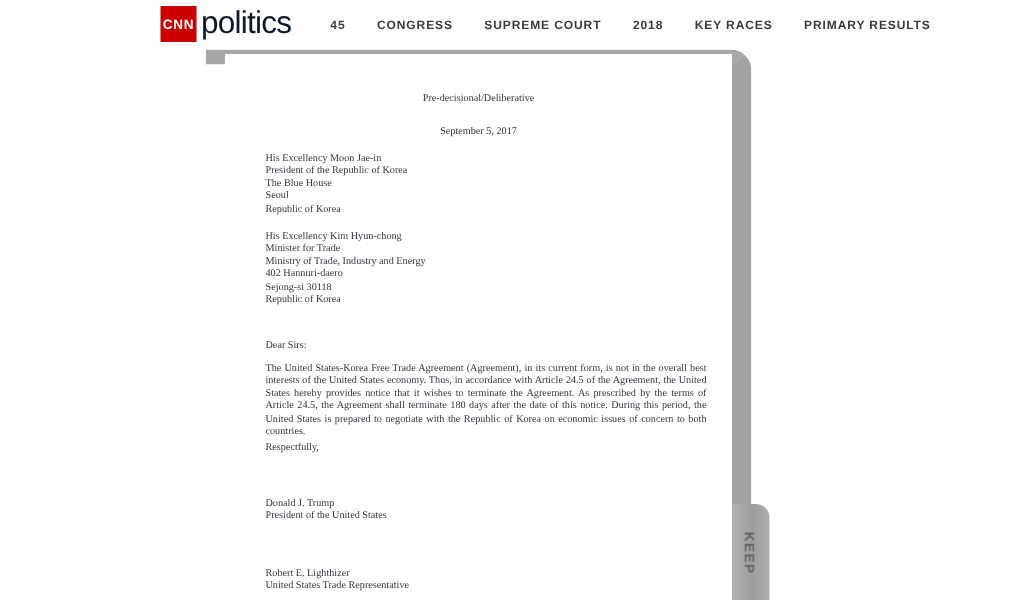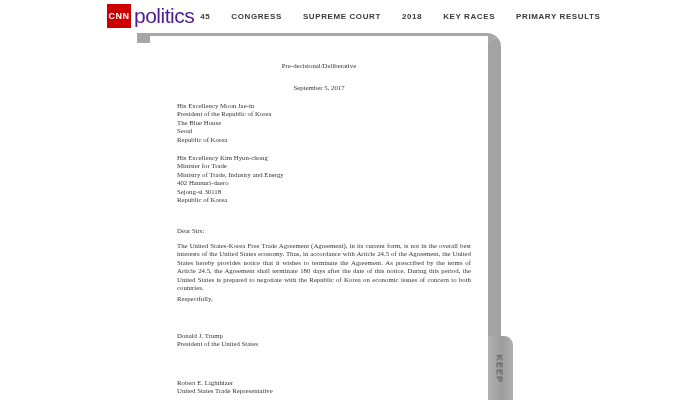--- a/index.html
+++ b/index.html
@@ -15,24 +15,24 @@
     background:#ffffff;display:flex;align-items:center;
   }
   .logo{display:flex;align-items:flex-start;margin-left:107px;cursor:pointer;}
   .cnn-box{
     width:24px;height:24px;background:#cc0000;color:#ffffff;
     display:flex;align-items:center;justify-content:center;
     font-size:9px;font-weight:bold;letter-spacing:0.5px;
     font-family:"Liberation Sans", sans-serif;
   }
   .politics-word{
-    font-size:21px;color:#4c1d95;margin-left:3px;letter-spacing:-0.5px;
+    font-size:21px;color:#0f172a;margin-left:3px;letter-spacing:-0.5px;
     font-family:"Liberation Sans", sans-serif;
   }
-  .top-nav{display:flex;margin-left:6px;gap:21px;}
+  .top-nav{display:flex;margin-left:26px;gap:21px;}
   .top-nav a{
     font-size:8px;font-weight:bold;color:#3a3a3a;text-decoration:none;
     letter-spacing:0.6px;text-transform:uppercase;white-space:nowrap;cursor:pointer;
   }
 
   
   .folder-edge{
     position:absolute;left:137px;top:33px;width:364px;height:311px;
     box-sizing:border-box;
     border-top:10px solid #a7a7a7;

